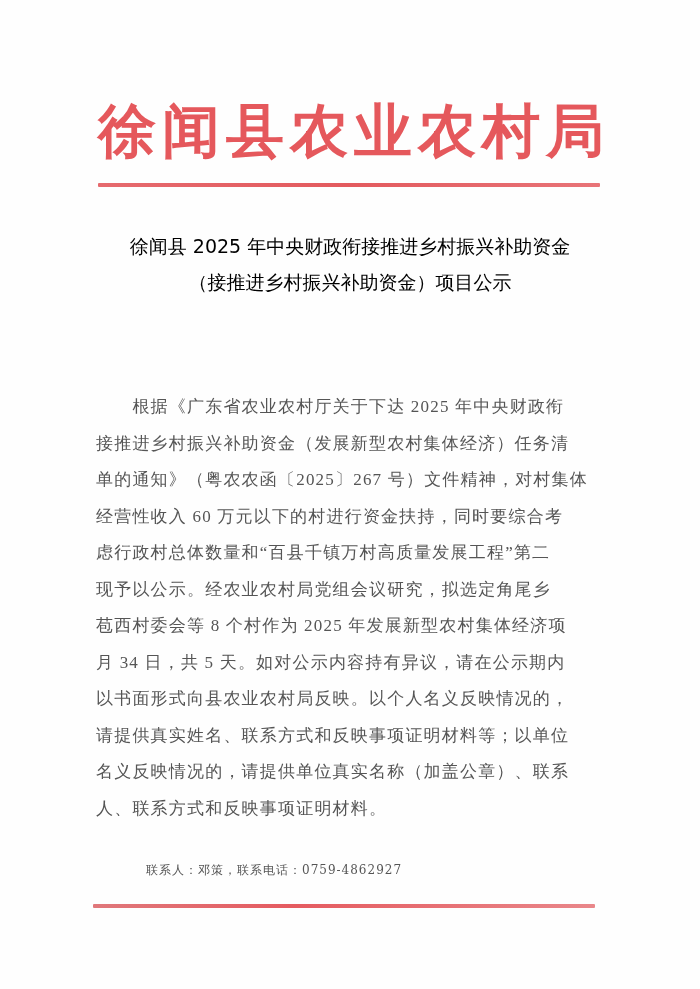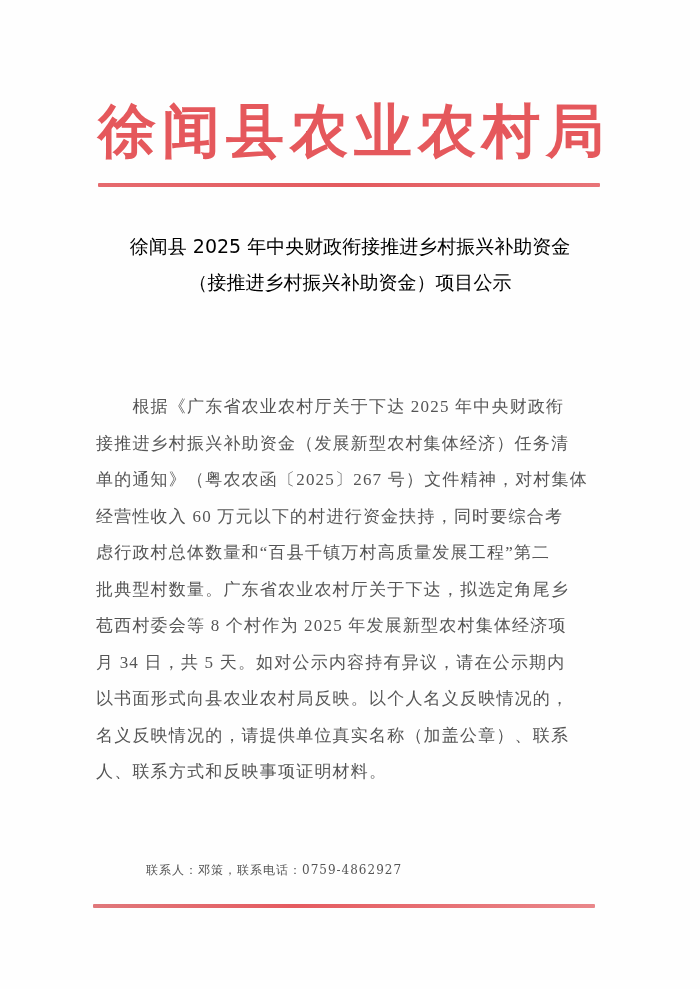--- a/index.html
+++ b/index.html
@@ -73,24 +73,25 @@
     <span class="line">徐闻县 2025 年中央财政衔接推进乡村振兴补助资金</span>
     <span class="line">（接推进乡村振兴补助资金）项目公示</span>
   </div>
 
   <div class="body-text">
     <span class="line">　　根据《广东省农业农村厅关于下达 2025 年中央财政衔</span>
     <span class="line">接推进乡村振兴补助资金（发展新型农村集体经济）任务清</span>
     <span class="line">单的通知》（粤农农函〔2025〕267 号）文件精神，对村集体</span>
     <span class="line">经营性收入 60 万元以下的村进行资金扶持，同时要综合考</span>
     <span class="line">虑行政村总体数量和“百县千镇万村高质量发展工程”第二</span>
-    <span class="line">批典型村数量。广东省农业农村厅关于下达，拟选定角尾乡</span>
+    <span class="line">现予以公示。经农业农村局党组会议研究，拟选定角尾乡</span>
     <span class="line">苞西村委会等 8 个村作为 2025 年发展新型农村集体经济项</span>
     <span class="line">月 34 日，共 5 天。如对公示内容持有异议，请在公示期内</span>
     <span class="line">以书面形式向县农业农村局反映。以个人名义反映情况的，</span>
+    <span class="line">请提供真实姓名、联系方式和反映事项证明材料等；以单位</span>
     <span class="line">名义反映情况的，请提供单位真实名称（加盖公章）、联系</span>
     <span class="line">人、联系方式和反映事项证明材料。</span>
   </div>
 
   <div class="contact">联系人：邓策，联系电话：0759-4862927</div>
 
   <div class="rule-bottom"></div>
 
 </div>
 

